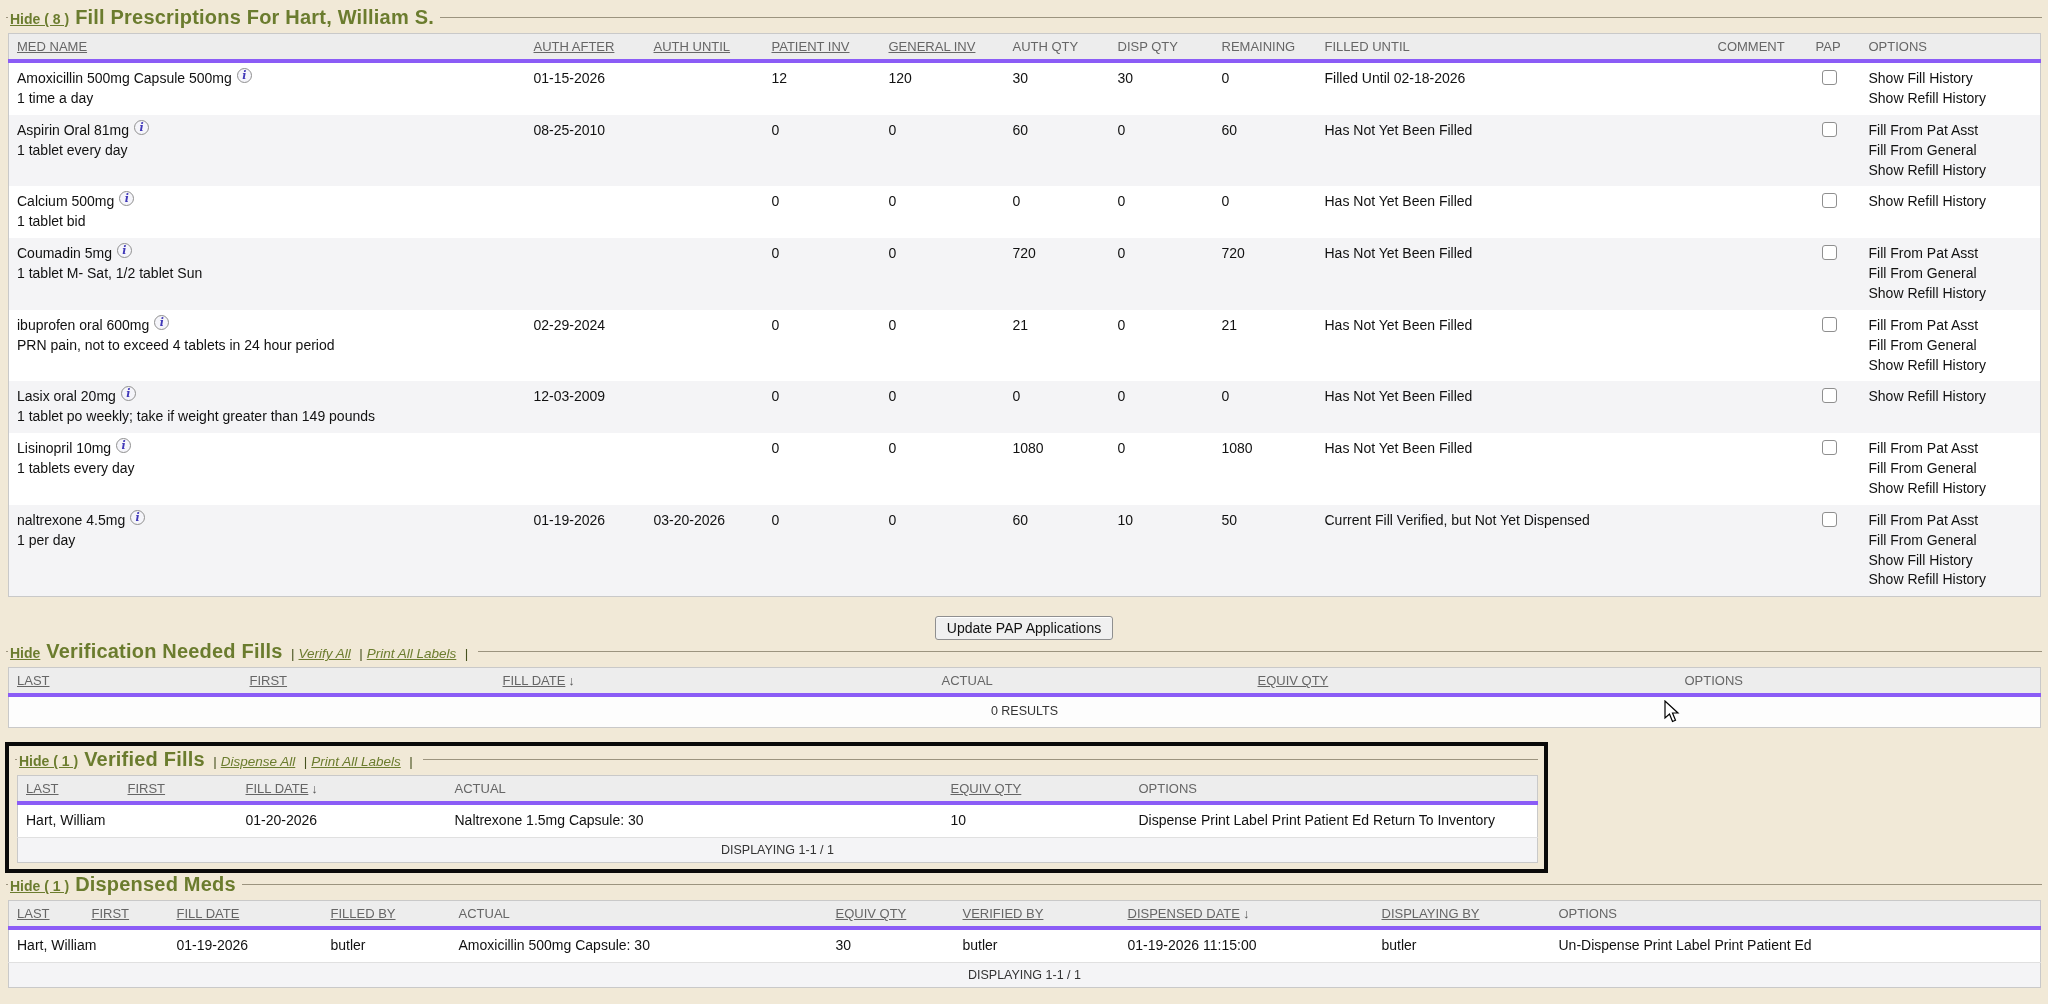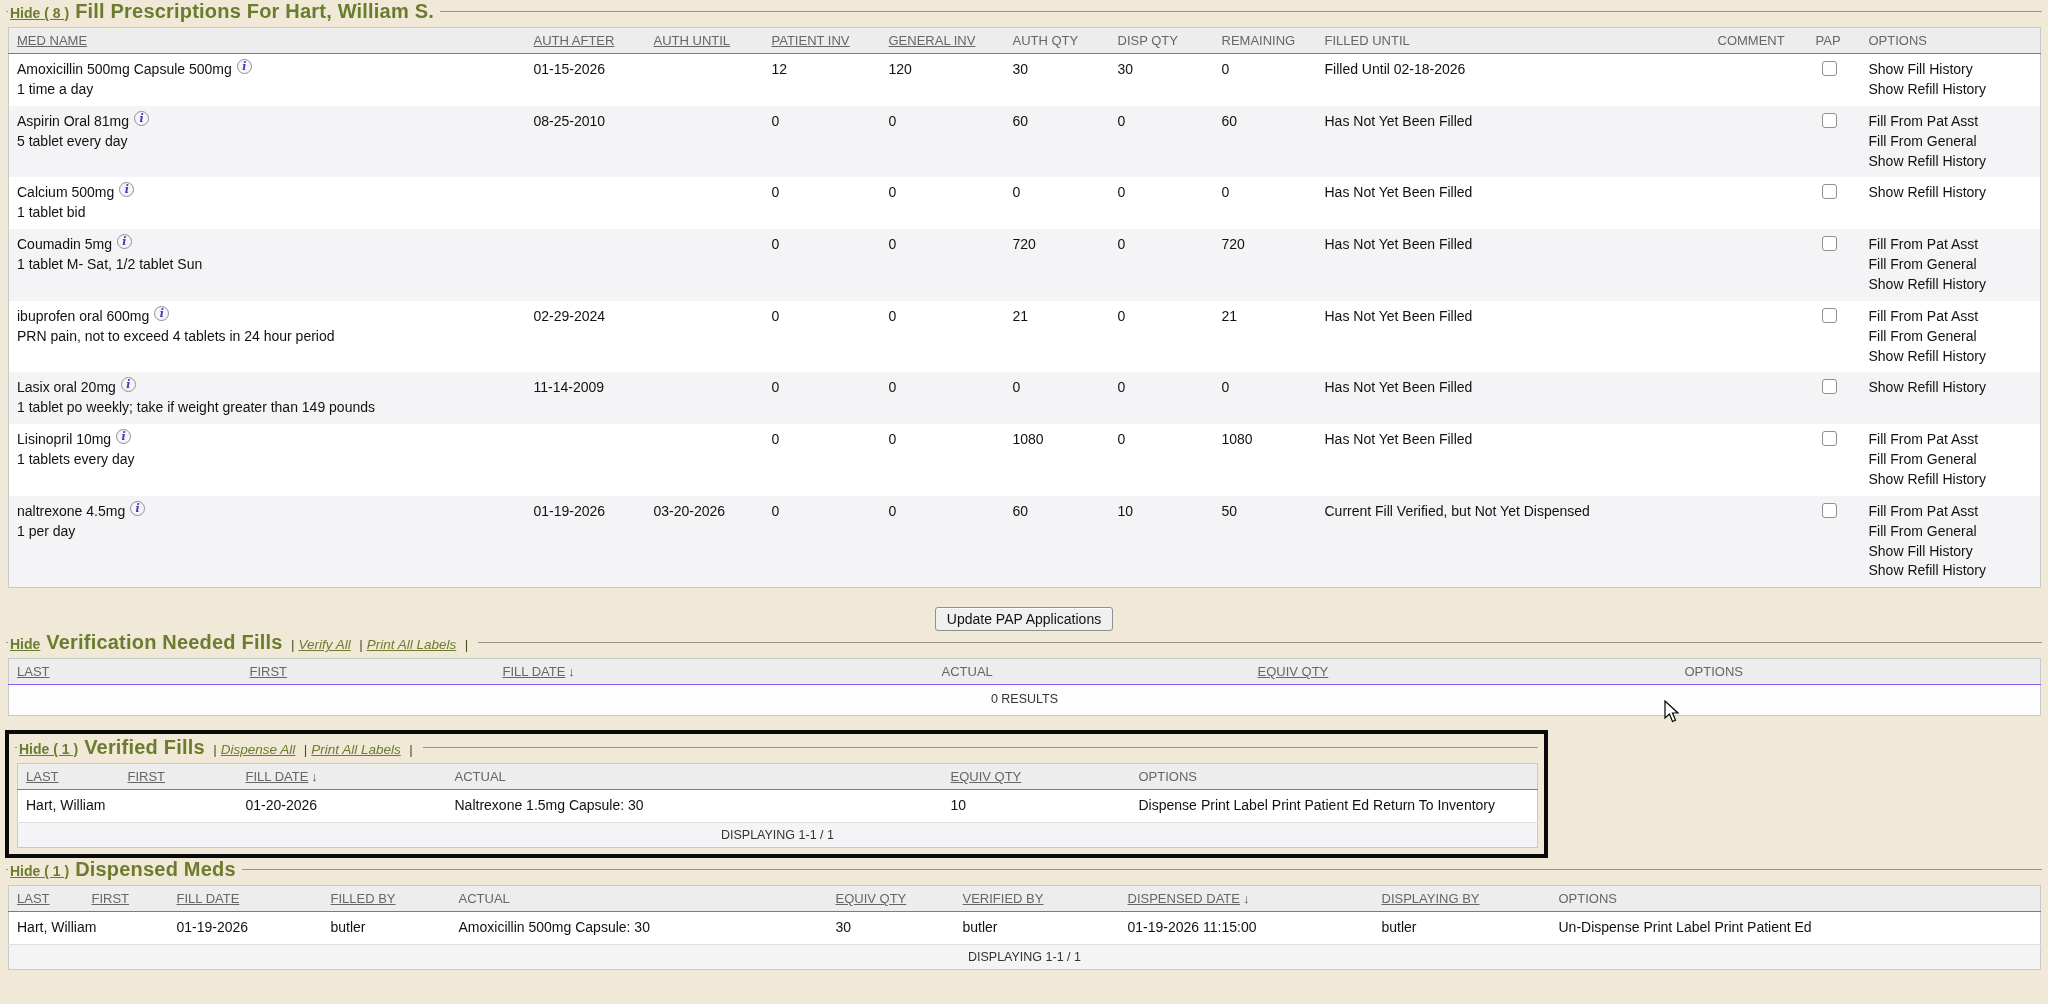--- a/index.html
+++ b/index.html
@@ -26,21 +26,21 @@
   .hide-link{color:var(--green);font-weight:bold;font-size:14px;text-decoration:underline;cursor:pointer;margin-right:6px;}
   .sec-title{color:var(--green);font-weight:bold;font-size:20px;letter-spacing:.2px;}
   .lg-sep{color:#46511f;font-size:13.5px;margin:0 4px;}
   .lg-link{color:var(--green);font-size:13.5px;text-decoration:underline;cursor:pointer;font-style:italic;}
   table.grid{
     border-collapse:collapse;table-layout:fixed;background:#fff;
     border:1px solid var(--border);margin:4px 0 0 2px;
   }
   .grid th{
     background:var(--hdr-bg);color:var(--hdr-txt);font-weight:normal;font-size:13px;
-    text-align:left;padding:5px 8px;border-bottom:1px solid #8b5cf6;white-space:nowrap;
+    text-align:left;padding:5px 8px;border-bottom:4px solid #8b5cf6;white-space:nowrap;
     overflow:hidden;
   }
   .grid th.u span.thl{text-decoration:underline;cursor:pointer;}
   .sort-arrow{font-weight:bold;color:#555;margin-left:3px;font-size:13px;}
   .grid td{
     font-size:14px;color:#111;padding:6px 8px;vertical-align:top;line-height:1.42;
   }
   tr.alt td{background:var(--stripe);}
   .displaying td{
     background:var(--stripe);border-top:1px solid #e0e0e0;text-align:center;
@@ -71,21 +71,21 @@
   .vbox{
     border:4px solid #0a0a0a;width:1543px;margin:14px 0 0 5px;padding:2px 8px 6px 0;
   }
   .nowrap{white-space:nowrap;overflow:visible;}
   .sec-gap{margin-top:22px;}
   #cursor{position:absolute;left:1664px;top:700px;width:17px;height:24px;pointer-events:none;}
 </style>
 </head>
 <body>
 
-<div style="">
+<div style="padding-top:6px;">
 <fieldset class="fs">
   <legend class="lg">
     <span class="hide-link">Hide ( 8 )</span><span class="sec-title">Fill Prescriptions For Hart, William S.</span>
   </legend>
 
   <table class="grid" style="width:2032px;">
     <colgroup>
       <col style="width:517px">
           <col style="width:120px">
           <col style="width:118px">
@@ -132,21 +132,21 @@
       <td><input type="checkbox" class="cb" style=""></td>
       <td>
         <div class="opt">Show Fill History</div>
         <div class="opt">Show Refill History</div>
       </td>
     </tr>
 
     <tr class="alt">
       <td class="med-cell">
         <div class="med-line1"><span>Aspirin Oral 81mg</span><span class="info-icon">i</span></div>
-        <div>5 tablet every day</div>
+        <div>1 tablet every day</div>
       </td>
       <td>08-25-2010</td>
       <td></td>
       <td>0</td>
       <td>0</td>
       <td>60</td>
       <td>0</td>
       <td>60</td>
       <td>Has Not Yet Been Filled</td>
       <td></td>
@@ -220,21 +220,21 @@
         <div class="opt">Fill From General</div>
         <div class="opt">Show Refill History</div>
       </td>
     </tr>
 
     <tr class="alt">
       <td class="med-cell">
         <div class="med-line1"><span>Lasix oral 20mg</span><span class="info-icon">i</span></div>
         <div>1 tablet po weekly; take if weight greater than 149 pounds</div>
       </td>
-      <td>11-14-2009</td>
+      <td>12-03-2009</td>
       <td></td>
       <td>0</td>
       <td>0</td>
       <td>0</td>
       <td>0</td>
       <td>0</td>
       <td>Has Not Yet Been Filled</td>
       <td></td>
       <td><input type="checkbox" class="cb" style=""></td>
       <td>

